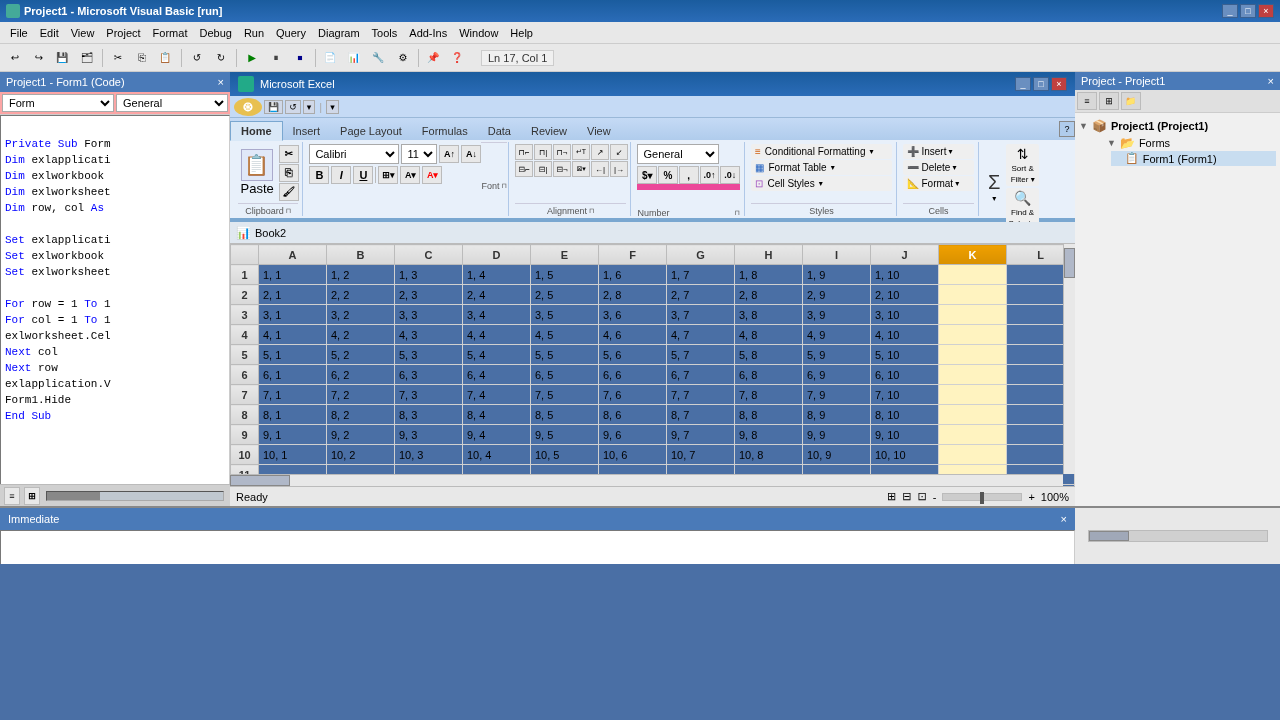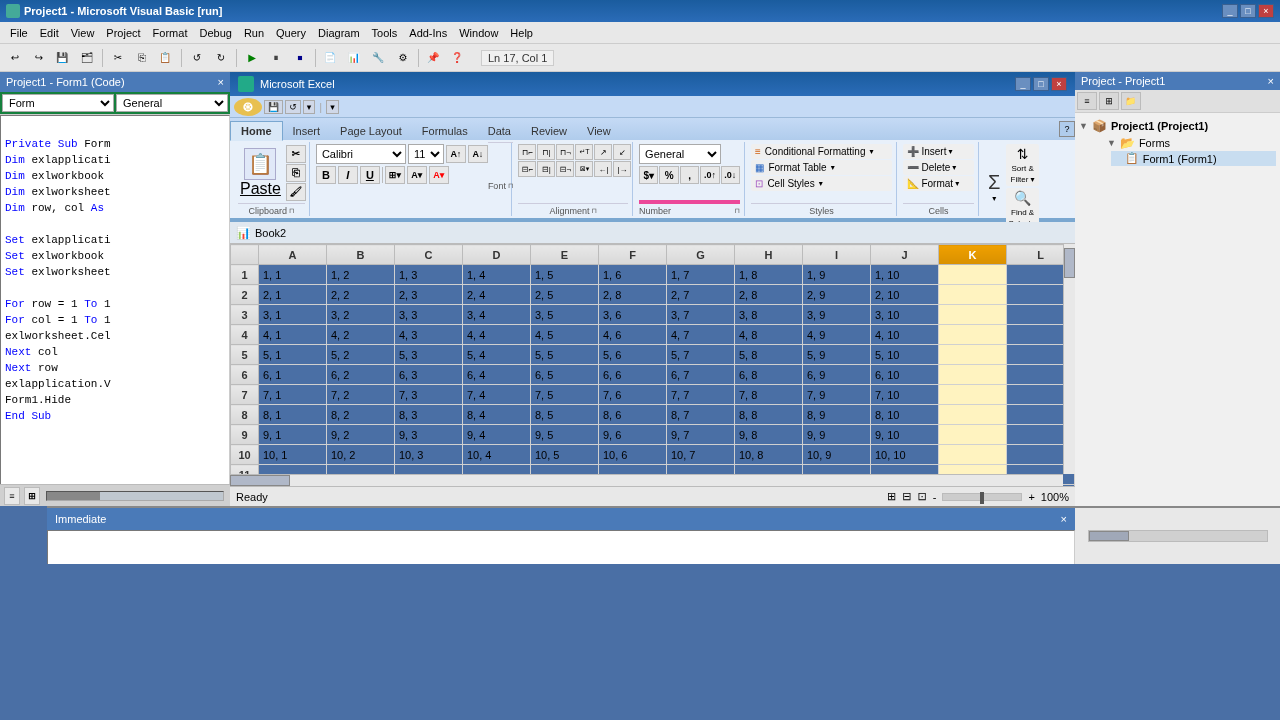--- a/index.html
+++ b/index.html
@@ -92,24 +92,24 @@
     .cell { border: 1px solid #d0d0d0; padding: 1px 4px; height: 20px; white-space: nowrap; overflow: hidden; }
     .cell.selected-col { background: #fff3c0; }
     .corner-cell { background: linear-gradient(to bottom, #e8e8e8, #d8d8d8); border: 1px solid #bbb; width: 28px; height: 20px; }
 
     
     .excel-statusbar { height: 20px; background: #e8e8e8; border-top: 1px solid #bbb; display: flex; align-items: center; padding: 0 6px; font-size: 11px; justify-content: space-between; }
     .status-right { display: flex; align-items: center; gap: 6px; }
 
     .page-wrap { position: relative; width: 1280px; height: 564px; overflow: hidden; }
 
-    .left-panel { position: absolute; left: 0; top: 0; width: 230px; bottom: 0; background: #15803d; border-radius: 18px; }
+    .left-panel { position: absolute; left: 0; top: 0; width: 230px; bottom: 0; background: #fca5a5; border-radius: 18px; }
     .right-panel { position: absolute; right: 0; top: 0; width: 205px; bottom: 0; background: #f0f0f0; }
 
-    .bottom-area { position: absolute; bottom: 0; left: 0; right: 205px; height: 58px; background: white; border-top: 2px solid #888; margin-left: 47px; }
+    .bottom-area { position: absolute; bottom: 0; left: 0; right: 205px; height: 58px; background: white; border-top: 2px solid #888; }
     .bottom-title { background: #4a7ab8; color: white; font-size: 11px; padding: 2px 8px; height: 22px; display: flex; align-items: center; justify-content: space-between; }
   </style>
 </head>
 <body>
 
 <div class="page-wrap">
 
   <div class="vba-titlebar" style="position:absolute;top:0;left:0;right:0;height:22px;">
     <div class="vba-titlebar-left">
       <span class="titlebar-icon"></span>
@@ -277,21 +277,21 @@
         <div style="flex:1;"></div>
         <div style="width:16px;height:16px;background:#b0ccec;border:1px solid #888;cursor:pointer;display:flex;align-items:center;justify-content:center;font-size:9px;">?</div>
       </div>
 
       <div style="display:flex;background:#e8f0fa;height:80px;padding:2px 4px;gap:2px;border-bottom:2px solid #7aa7d0;">
 
         <div style="display:flex;flex-direction:column;border-right:1px solid #b0c8e8;padding:0 4px;min-width:68px;">
           <div style="flex:1;display:flex;align-items:center;justify-content:center;">
             <div style="display:flex;flex-direction:column;align-items:center;cursor:pointer;border:1px solid transparent;border-radius:2px;padding:2px;">
               <div style="width:32px;height:32px;background:#e0e8f8;border:1px solid #aac;display:flex;align-items:center;justify-content:center;font-size:20px;">📋</div>
-              <span style="font-size:16px;text-decoration:underline;">Paste</span>
+              <span style="font-size:13px;">Paste</span>
             </div>
             <div style="display:flex;flex-direction:column;gap:1px;margin-left:2px;">
               <button class="fmt-btn" style="font-size:10px;">✂</button>
               <button class="fmt-btn" style="font-size:10px;">⎘</button>
               <button class="fmt-btn" style="font-size:10px;">🖌</button>
             </div>
           </div>
           <div style="font-size:9px;color:#555;text-align:center;border-top:1px solid #ccd;padding-top:2px;display:flex;align-items:center;justify-content:center;gap:2px;">
             <span>Clipboard</span>
             <span style="font-size:7px;">⊓</span>
@@ -355,21 +355,21 @@
               <option>General</option>
             </select>
             <div style="display:flex;gap:1px;align-items:center;">
               <button class="fmt-btn" style="font-size:10px;">$▾</button>
               <button class="fmt-btn" style="font-size:10px;">%</button>
               <button class="fmt-btn" style="font-size:10px;">,</button>
               <button class="fmt-btn" style="font-size:9px;">.0↑</button>
               <button class="fmt-btn" style="font-size:9px;">.0↓</button>
             </div>
           </div>
-          <div style="font-size:9px;color:#555;text-align:center;border-top:4px solid #ec4899;padding-top:2px;display:flex;align-items:center;justify-content:space-between;gap:2px;">
+          <div style="font-size:9px;color:#555;text-align:center;border-top:6px solid #ec4899;padding-top:18px;display:flex;align-items:center;justify-content:space-between;gap:2px;">
             <span>Number</span>
             <span style="font-size:7px;">⊓</span>
           </div>
         </div>
 
         <div style="display:flex;flex-direction:column;border-right:1px solid #b0c8e8;padding:0 4px;min-width:150px;">
           <div style="flex:1;display:flex;flex-direction:column;gap:1px;padding-top:2px;">
             <button class="rb-small-btn" style="font-size:10px;justify-content:flex-start;gap:4px;">
               <span style="color:#d06010;">≡</span>
               <span>Conditional Formatting</span>

